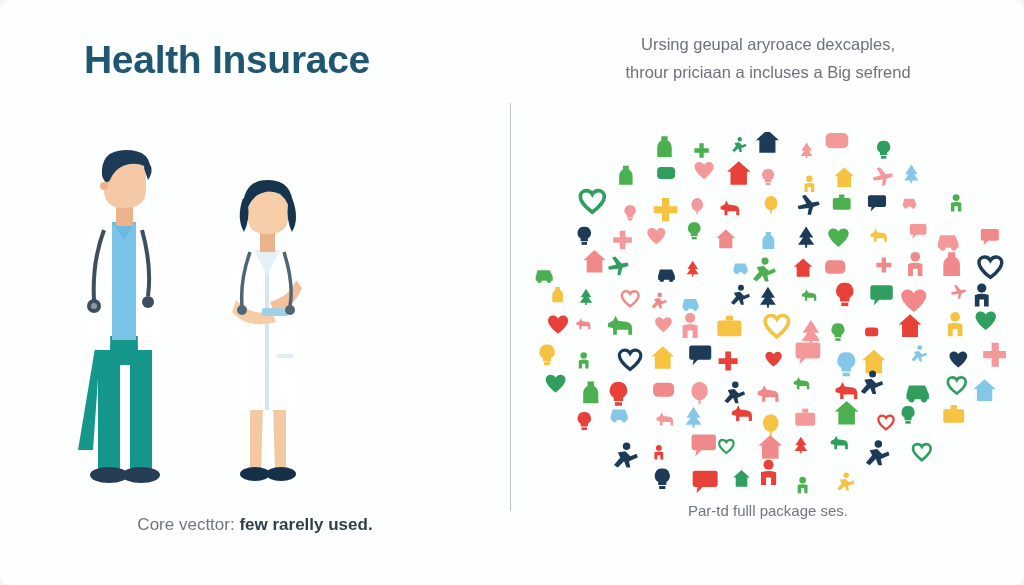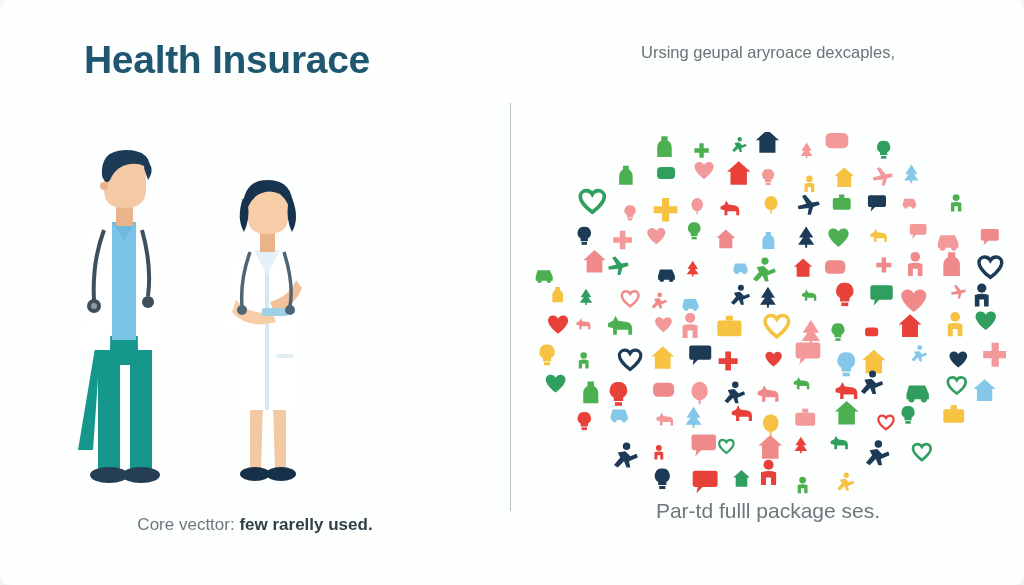--- a/index.html
+++ b/index.html
@@ -42,26 +42,26 @@
     background:#b9c2c7;
   }
 
   
   .right-col{
     position:absolute;left:512px;top:0;width:512px;height:585px;
   }
   .right-para{
     position:absolute;left:16px;top:30px;width:480px;
     text-align:center;
-    font-size:16.5px;line-height:28px;color:#6b7378;margin-top:8px;
+    font-size:16.5px;line-height:28px;color:#6b7378;
   }
   .right-caption{
     position:absolute;left:0;top:498px;width:512px;
     text-align:center;
-    font-size:21px;line-height:25px;color:#6f777c;
+    font-size:15px;line-height:25px;color:#6f777c;
     white-space:nowrap;
   }
 
   
   .figures{position:absolute;left:60px;top:150px;width:330px;height:345px;}
   .icon-cloud{position:absolute;left:22px;top:132px;width:472px;height:362px;}
 
   
   [data-name]{box-sizing:border-box;}
 </style>
@@ -151,20 +151,21 @@
       <span data-name="left-caption-prefix">Core vecttor: </span><span class="strong" data-name="left-caption-strong">few rarelly used.</span>
     </div>
   </div>
 
   <div class="divider" data-name="vertical-divider"></div>
 
   <div class="right-col" data-name="right-panel">
 
     <div class="right-para" data-name="right-paragraph">
       <div data-name="right-paragraph-line">Ursing geupal aryroace dexcaples,</div>
+      <div data-name="right-paragraph-line">throur priciaan a incluses a Big sefrend</div>
     </div>
 
     <div class="icon-cloud" data-name="icon-collage">
       <svg id="cloud-svg" width="472" height="362" viewBox="0 0 472 362" xmlns="http://www.w3.org/2000/svg">
           <g transform="translate(120.11110244738812,4.323867878827594)" data-name="bottle-icon">
             <g transform="scale(1.03646862044766)">
               <path d="M7 0 H13 V4 Q17 6 17 11 V20 H3 V11 Q3 6 7 4 Z" fill="#4caf50"></path>
             </g>
           </g>
           <g transform="translate(160.33370687366028,11.284239546235222)" data-name="vase-icon">

